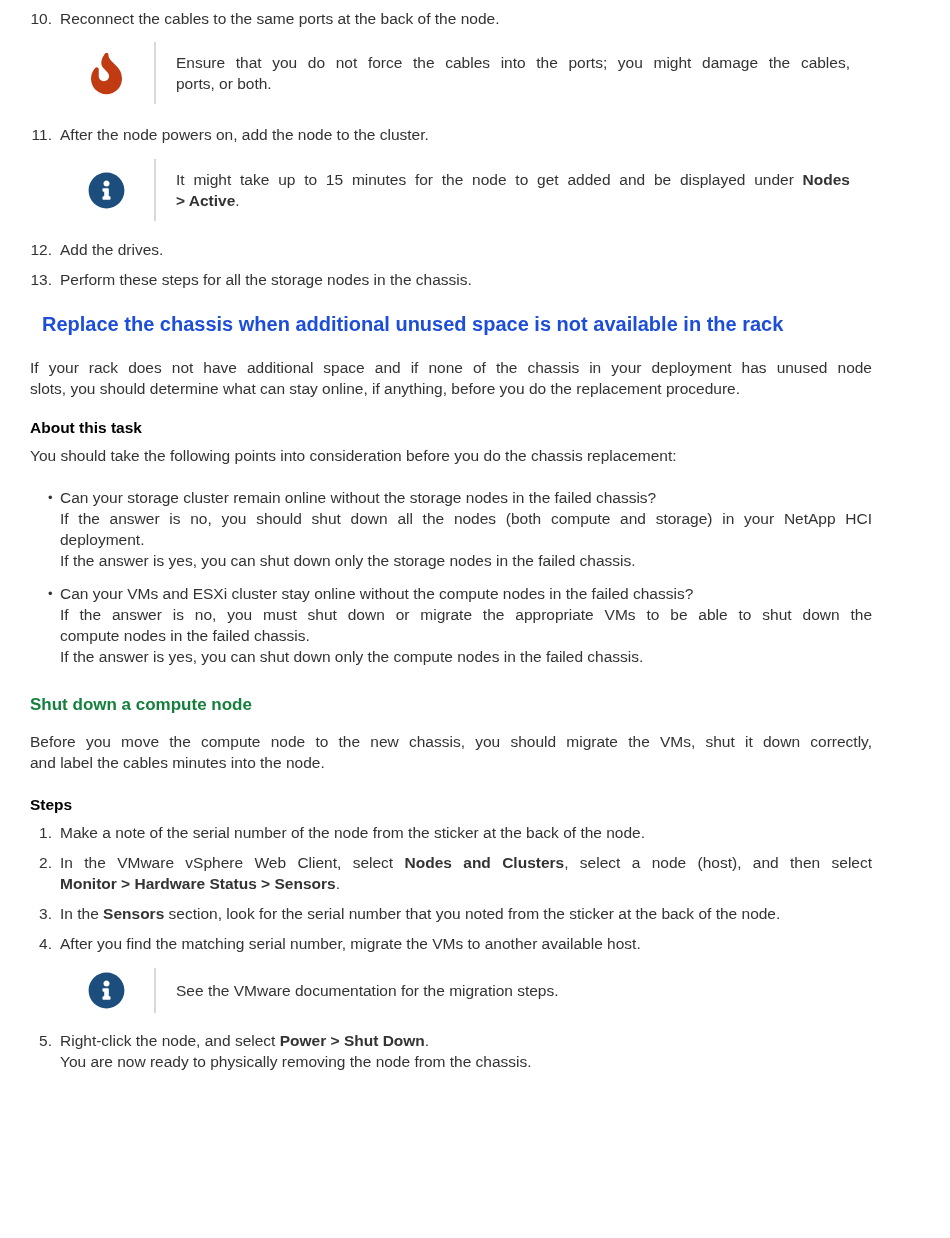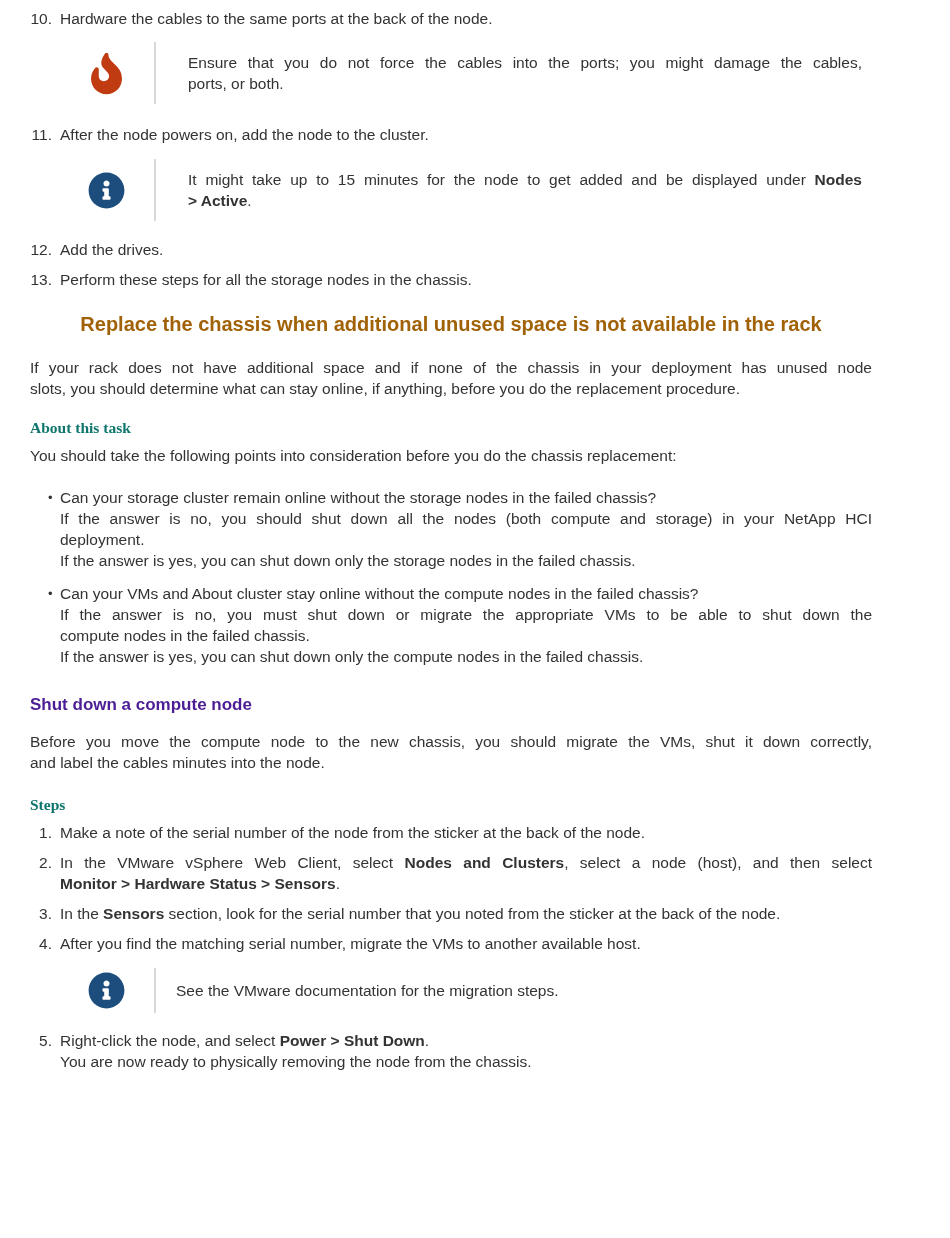--- a/index.html
+++ b/index.html
@@ -14,42 +14,42 @@
   .b { font-weight:bold;text-align:center; }
   .line { min-height:21px; }
   .j { text-align:justify; text-align-last:justify; }
   
   .step { display:flex; }
   .step .num { flex:none; width:22px; text-align:right; margin-right:8px; }
   .step .txt { flex:1; width:812px; }
   
   .note { display:flex; align-items:center; margin-left:58px; }
   .note-icon { flex:none; width:37px; display:flex; justify-content:center; align-items:center; margin-right:29px; }
-  .note-body { border-left:2px solid #d8d8d8; padding:10px 0 10px 32px; width:674px; box-sizing:content-box; }
+  .note-body { border-left:2px solid #d8d8d8; padding:10px 0 10px 20px; width:674px; box-sizing:content-box; }
   .note-body.single { padding:12px 0 12px 20px; }
   
-  h1.doc-h1 { font-size:20px; line-height:27px; margin:18px; font-weight:bold; color:#a16207;text-align:center; }
-  h2.doc-h2 { font-size:17px; line-height:23px; margin:0; font-weight:bold; color:#4c1d95; }
-  h3.doc-h3 { font-size:15.5px; line-height:21px; margin:0; font-weight:bold; color:#0f766e;font-family:Liberation Serif, serif; }
+  h1.doc-h1 { font-size:20px; line-height:27px; margin:12px; font-weight:bold; color:#1d4ed8; }
+  h2.doc-h2 { font-size:17px; line-height:23px; margin:0; font-weight:bold; color:#15803d; }
+  h3.doc-h3 { font-size:15.5px; line-height:21px; margin:0; font-weight:bold; color:#000000; }
   p.para { margin:0; width:842px; }
   
   .bullet { display:flex; }
   .bullet .bdot { flex:none; width:30px; box-sizing:border-box; padding-left:18px; font-size:13px; }
   .bullet .bdot::before { content:"\2022"; }
   .bullet .btxt { flex:1; width:812px; }
 </style>
 </head>
 <body>
 
 <div class="page">
 
   <div class="step">
     <span class="num">10.</span>
     <div class="txt">
-      <div class="line"><span>Hardware the cables to the same ports at the back of the node.</span></div>
+      <div class="line"><span>Reconnect the cables to the same ports at the back of the node.</span></div>
     </div>
   </div>
 
   <div class="note" style="margin-top:13px">
     <span class="note-icon">
       <svg width="31" height="43" viewBox="0 0 384 512" aria-hidden="true">
         <path d="M216 23.86c0-23.8-30.65-32.77-44.15-13.04C48 191.85 224 200 224 288c0 35.63-29.11 64.46-64.85 63.99c-35.17-.45-63.15-29.77-63.15-64.94v-85.51c0-21.7-26.47-32.23-41.43-16.5C27.8 213.16 0 261.33 0 320c0 105.87 85.87 192 192 192s192-86.13 192-192c0-170.29-168-193-168-296.14z" fill="#c03b12"></path>
       </svg>
     </span>
     <div class="note-body">
@@ -107,21 +107,21 @@
       <div class="line"><span>Can your storage cluster remain online without the storage nodes in the failed chassis?</span></div>
       <div class="line j"><span>If the answer is no, you should shut down all the nodes (both compute and storage) in your NetApp HCI</span></div>
       <div class="line"><span>deployment.</span></div>
       <div class="line"><span>If the answer is yes, you can shut down only the storage nodes in the failed chassis.</span></div>
     </div>
   </div>
 
   <div class="bullet" style="margin-top:12px">
     <span class="bdot"></span>
     <div class="btxt">
-      <div class="line"><span>Can your VMs and About cluster stay online without the compute nodes in the failed chassis?</span></div>
+      <div class="line"><span>Can your VMs and ESXi cluster stay online without the compute nodes in the failed chassis?</span></div>
       <div class="line j"><span>If the answer is no, you must shut down or migrate the appropriate VMs to be able to shut down the</span></div>
       <div class="line"><span>compute nodes in the failed chassis.</span></div>
       <div class="line"><span>If the answer is yes, you can shut down only the compute nodes in the failed chassis.</span></div>
     </div>
   </div>
 
   <h2 class="doc-h2" style="margin-top:26px">Shut down a compute node</h2>
 
   <p class="para" style="margin-top:15px">
     <span class="line j" style="display:block"><span>Before you move the compute node to the new chassis, you should migrate the VMs, shut it down correctly,</span></span>

